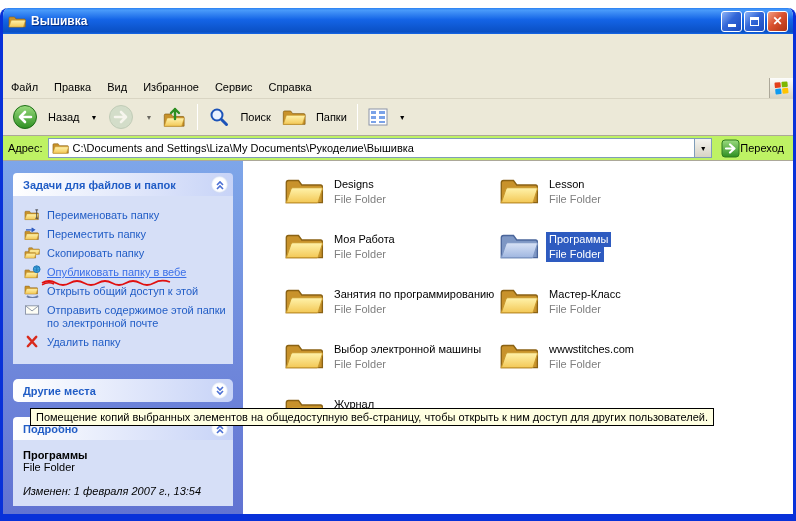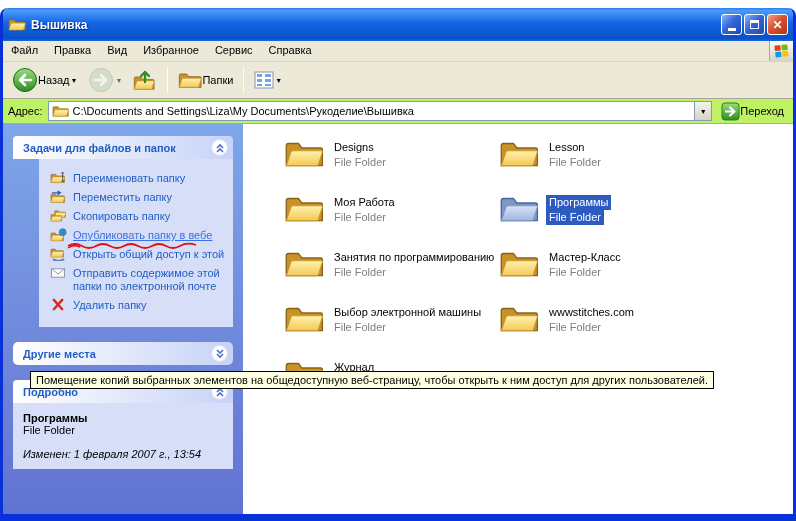--- a/index.html
+++ b/index.html
@@ -9,46 +9,46 @@
     font-family:"Liberation Sans", sans-serif; font-size:11px; color:#000;
     position:relative;
   }
   .window {
     position:absolute; left:0; top:8px; width:796px; height:513px;
     border-left:3px solid #0831D9; border-right:3px solid #0831D9; border-bottom:7px solid #0831D9;
     border-radius:8px 8px 0 0; background:#ECE9D8; display:flex; flex-direction:column; overflow:hidden;
   }
   
   .titlebar {
-    height:33px; flex:none; display:flex; align-items:center; gap:5px; padding:0 5px;
+    height:26px; flex:none; display:flex; align-items:center; gap:5px; padding:0 5px;
     background:linear-gradient(180deg,#2A80F2 0%,#4A9BFA 8%,#1464E6 45%,#0A50C4 92%,#1668E8 100%);
     border-radius:5px 5px 0 0;
   }
   .title-icon { width:18px; height:15px; flex:none; }
   .title-text { color:#fff; font-weight:bold; font-size:12px; text-shadow:1px 1px 1px #00287A; flex:1; }
   .caption-buttons { display:flex; gap:2px; }
   .cbtn {
     width:21px; height:21px; border-radius:3px; border:1px solid #FFF;
     display:flex; align-items:center; justify-content:center; color:#fff; cursor:pointer;
   }
   .cbtn.blue { background:linear-gradient(135deg,#8FB5F7 0%,#3366D8 45%,#1B4ABF 100%); }
   .cbtn.red  { background:linear-gradient(135deg,#F2A084 0%,#DA5230 45%,#AE3313 100%); }
   .glyph-min { width:8px; height:3px; background:#fff; margin-top:9px; }
   .glyph-max { width:9px; height:9px; border:1px solid #fff; border-top:3px solid #fff; }
   .glyph-close { font-size:12px; font-weight:bold; line-height:1; }
   
-  .menubar { height:21px; flex:none; display:flex; align-items:stretch; background:#ECE9D8; border-bottom:1px solid #D9D5C3; }
+  .menubar { height:21px; flex:none; display:flex; align-items:stretch; background:#ECE9D8; border-bottom:1px solid #D9D5C3;margin-top:44px; }
   .menu-item { padding:3px 8px 0 8px; cursor:default; }
   .winlogo {
     margin-left:auto; width:24px; display:flex; align-items:center; justify-content:center;
     border-left:1px solid #ACA899; background:linear-gradient(180deg,#FDFDFB,#D8D4C4);
   }
   
   .toolbar { height:37px; flex:none; display:flex; align-items:center; gap:1px; padding:0 4px; background:#ECE9D8; border-bottom:1px solid #ACA899; }
-  .tbtn { display:flex; align-items:center; gap:0; padding:3px 5px; border-radius:3px; cursor:pointer;justify-content:space-between; }
+  .tbtn { display:flex; align-items:center; gap:10px; padding:3px 5px; border-radius:3px; cursor:pointer;justify-content:space-between; }
   .tbtn.disabled { opacity:.55; }
   .drop { font-size:7px; color:#000; margin-left:1px; }
   .sep { width:1px; height:26px; background:#C6C3B0; border-right:1px solid #FFF; margin:0 4px; flex:none; }
   
   .addressbar { height:25px; flex:none; display:flex; align-items:center; gap:5px; padding:2px 5px; background:#bef264; border-bottom:1px solid #ACA899; }
   .addr-label { color:#000; flex:none; }
   .addr-combo { flex:1; height:20px; border:1px solid #7F9DB9; background:#fff; display:flex; align-items:center; gap:4px; padding-left:3px; }
   .addr-text { flex:1; white-space:nowrap; overflow:hidden; }
   .combo-btn { width:17px; height:18px; flex:none; display:flex; align-items:center; justify-content:center; font-size:7px; background:linear-gradient(180deg,#F4F3EE,#D7D3C5); border-left:1px solid #7F9DB9; cursor:pointer; }
   .go-btn { display:flex; align-items:center; gap:0; padding:10px 4px; cursor:pointer; flex:none; }
@@ -59,21 +59,21 @@
     background:linear-gradient(180deg,#7EA6E9 0%,#6E86DA 60%,#6173D2 100%);
   }
   .section { margin-bottom:15px; }
   .sec-header {
     height:23px; display:flex; align-items:center; padding:0 5px 0 10px;
     border-radius:4px 4px 0 0; background:linear-gradient(90deg,#FFFFFF 0%,#C7D3F7 100%); cursor:pointer;
   }
   .section.collapsed .sec-header { border-radius:5px; }
   .sec-title { flex:1; color:#215DC6; font-weight:bold; }
   .chev { width:17px; height:17px; border-radius:50%; background:#fff; display:flex; align-items:center; justify-content:center; box-shadow:inset 0 0 2px #8FA9E2; }
-  .sec-body { background:#D6DFF7; padding:7px 4px 9px 9px;margin-left:26px; }
+  .sec-body { background:#D6DFF7; padding:7px 4px 9px 9px; }
   .task-item { display:flex; align-items:flex-start; gap:6px; margin:6px 2px; color:#215DC6; line-height:13px; cursor:pointer; position:relative; }
   .task-item .ticon { width:17px; height:14px; flex:none; margin-top:-1px; }
   .task-item.hovered .tlabel { color:#3A6FE8; text-decoration:underline; }
   .squiggle { position:absolute; left:16px; top:12px; width:136px; height:9px; pointer-events:none; }
   .details-body { background:#D6DFF7; padding:9px 10px; color:#000; }
   .d-name { font-weight:bold; }
   .d-mod { margin-top:12px;font-style:italic; }
   
   .main { flex:1; position:relative; background:#fff; }
   .files { display:grid; grid-template-columns:215px 215px; grid-auto-rows:55px; padding:14px 0 0 23px; }
@@ -181,20 +181,27 @@
       <span class="drop">▼</span>
     </div>
     <div class="tbtn">
       <svg width="24" height="24" viewBox="0 0 24 24">
         <use href="#i-folder" x="0" y="6" width="22" height="17"></use>
         <path d="M12 14 V4 M8 8 L12 4 L16 8" fill="none" stroke="#2E8F22" stroke-width="2.4" stroke-linecap="round" stroke-linejoin="round"></path>
       </svg>
     </div>
     <div class="sep"></div>
     <div class="tbtn">
+      <svg width="22" height="22" viewBox="0 0 22 22">
+        <circle cx="9" cy="9" r="5.5" fill="#EAF2FF" stroke="#1C53B8" stroke-width="2"></circle>
+        <path d="M13.5 13.5 L18.5 18.5" stroke="#1C53B8" stroke-width="3" stroke-linecap="round"></path>
+      </svg>
+      <span>Поиск</span>
+    </div>
+    <div class="tbtn">
       <svg width="24" height="20" viewBox="0 0 36 28">
           <use href="#i-folder"></use>
         </svg>
       <span>Папки</span>
     </div>
     <div class="sep"></div>
     <div class="tbtn">
       <svg width="20" height="20" viewBox="0 0 20 20">
         <rect x="1" y="2" width="18" height="16" fill="#fff" stroke="#8A94A8"></rect>
         <rect x="3" y="4" width="5" height="3" fill="#7AA2E8"></rect>

